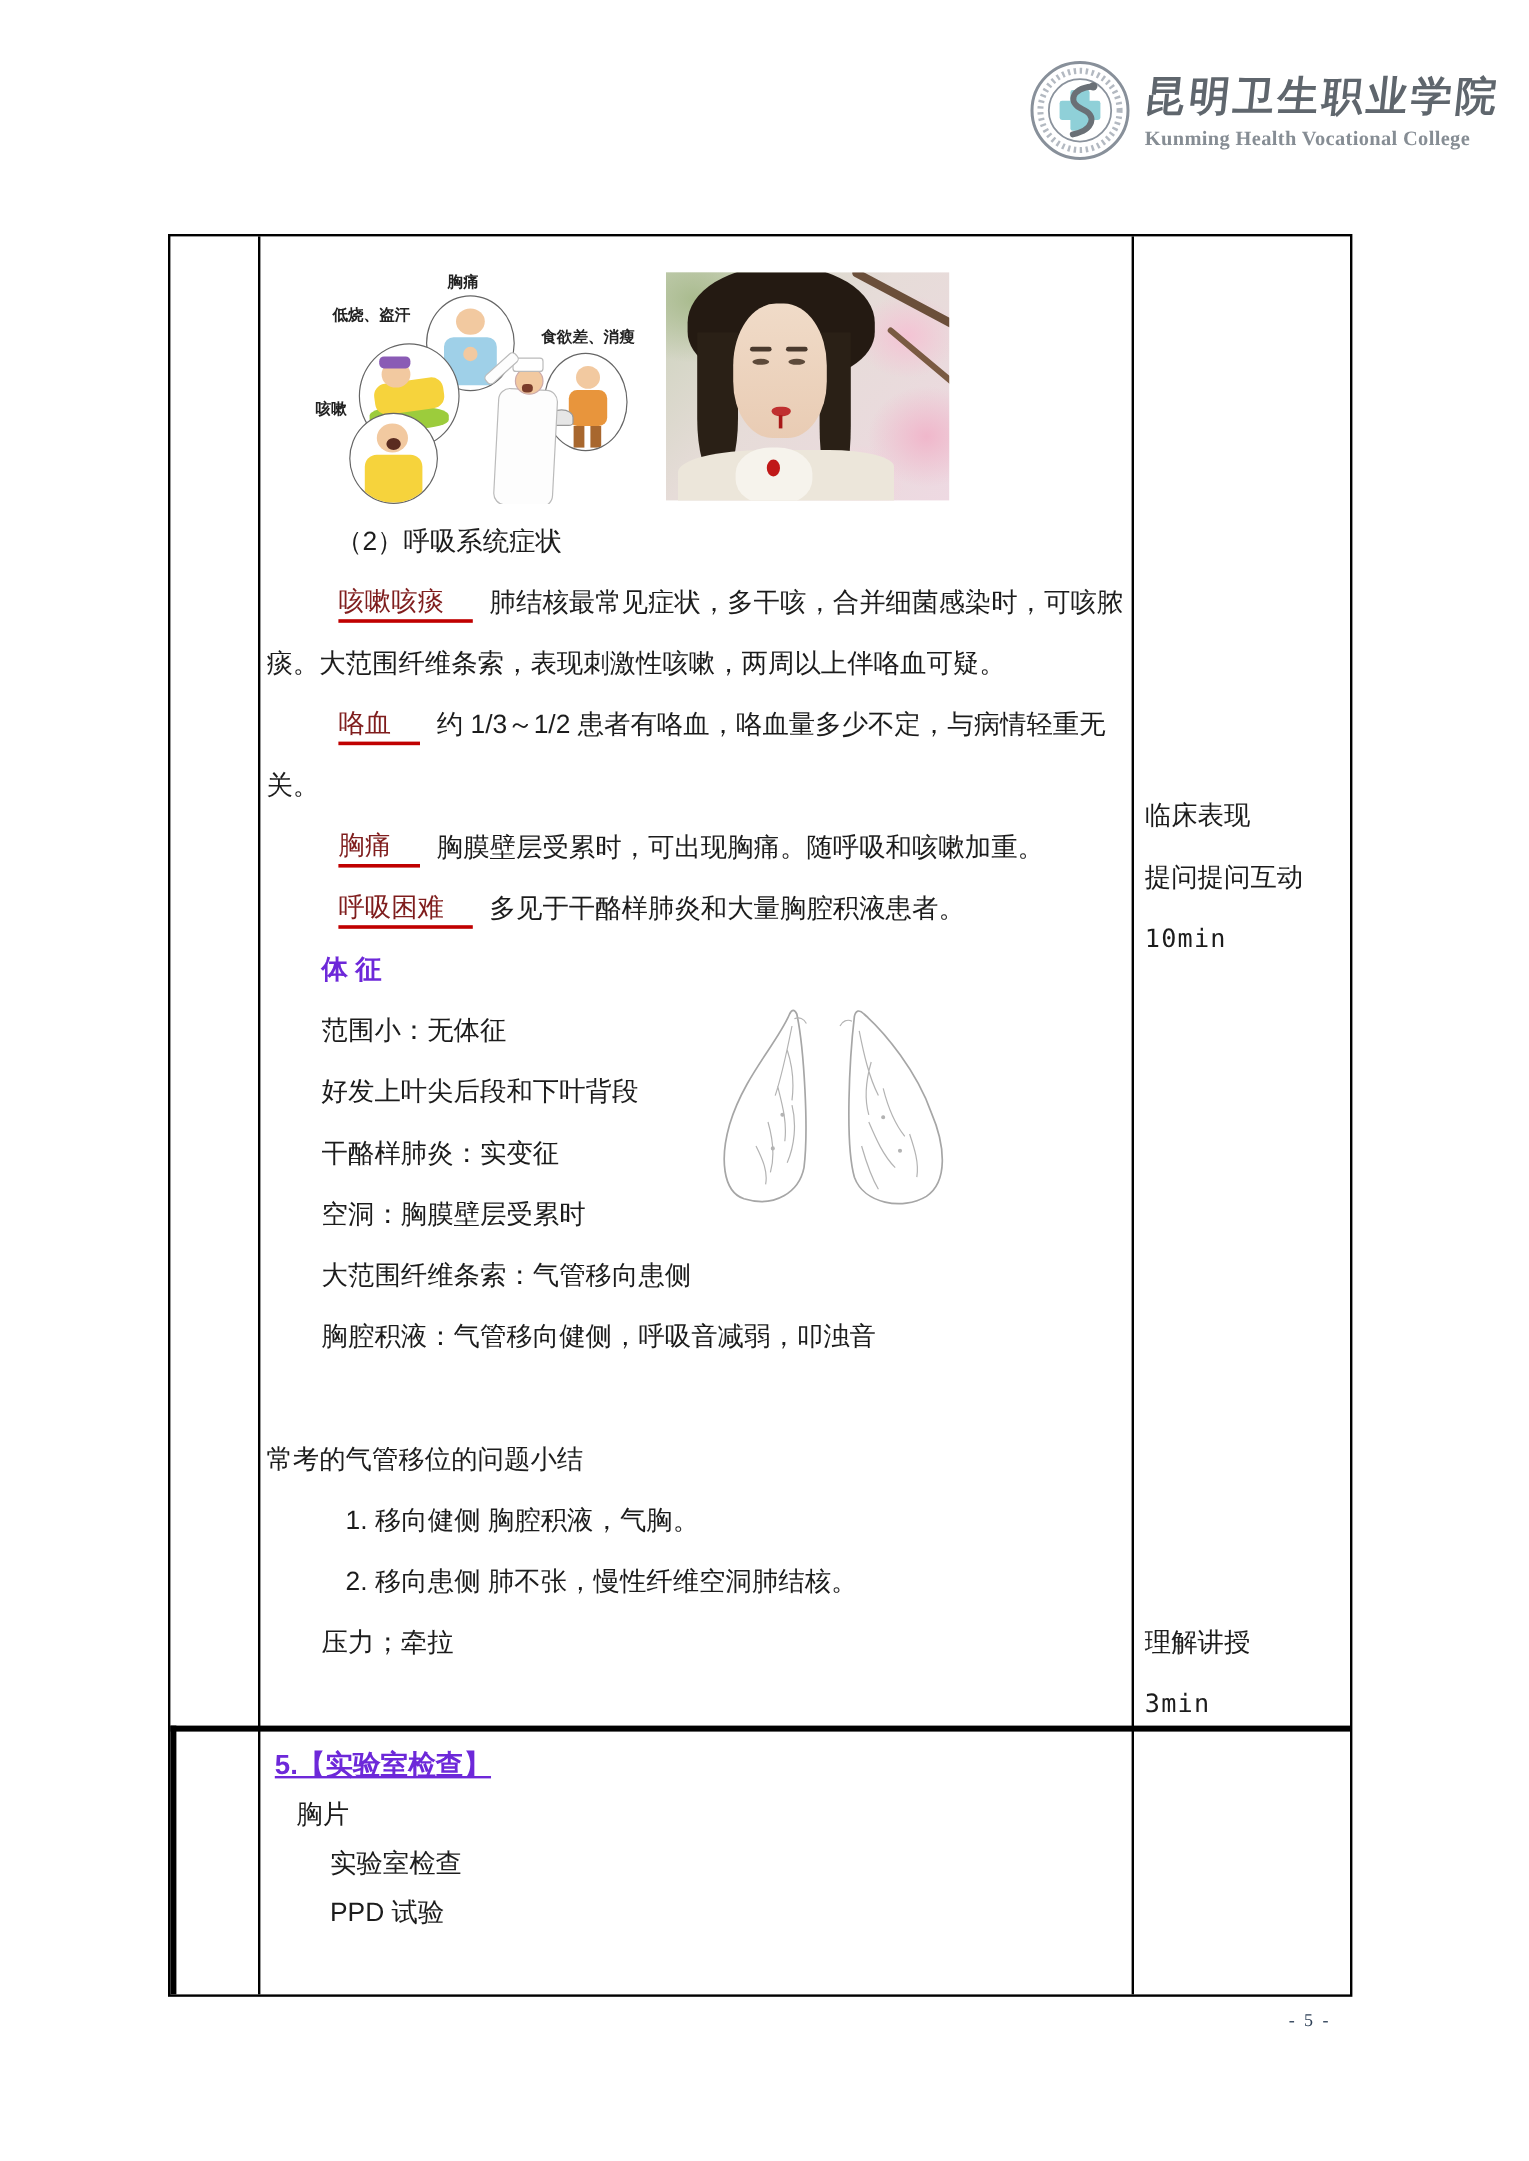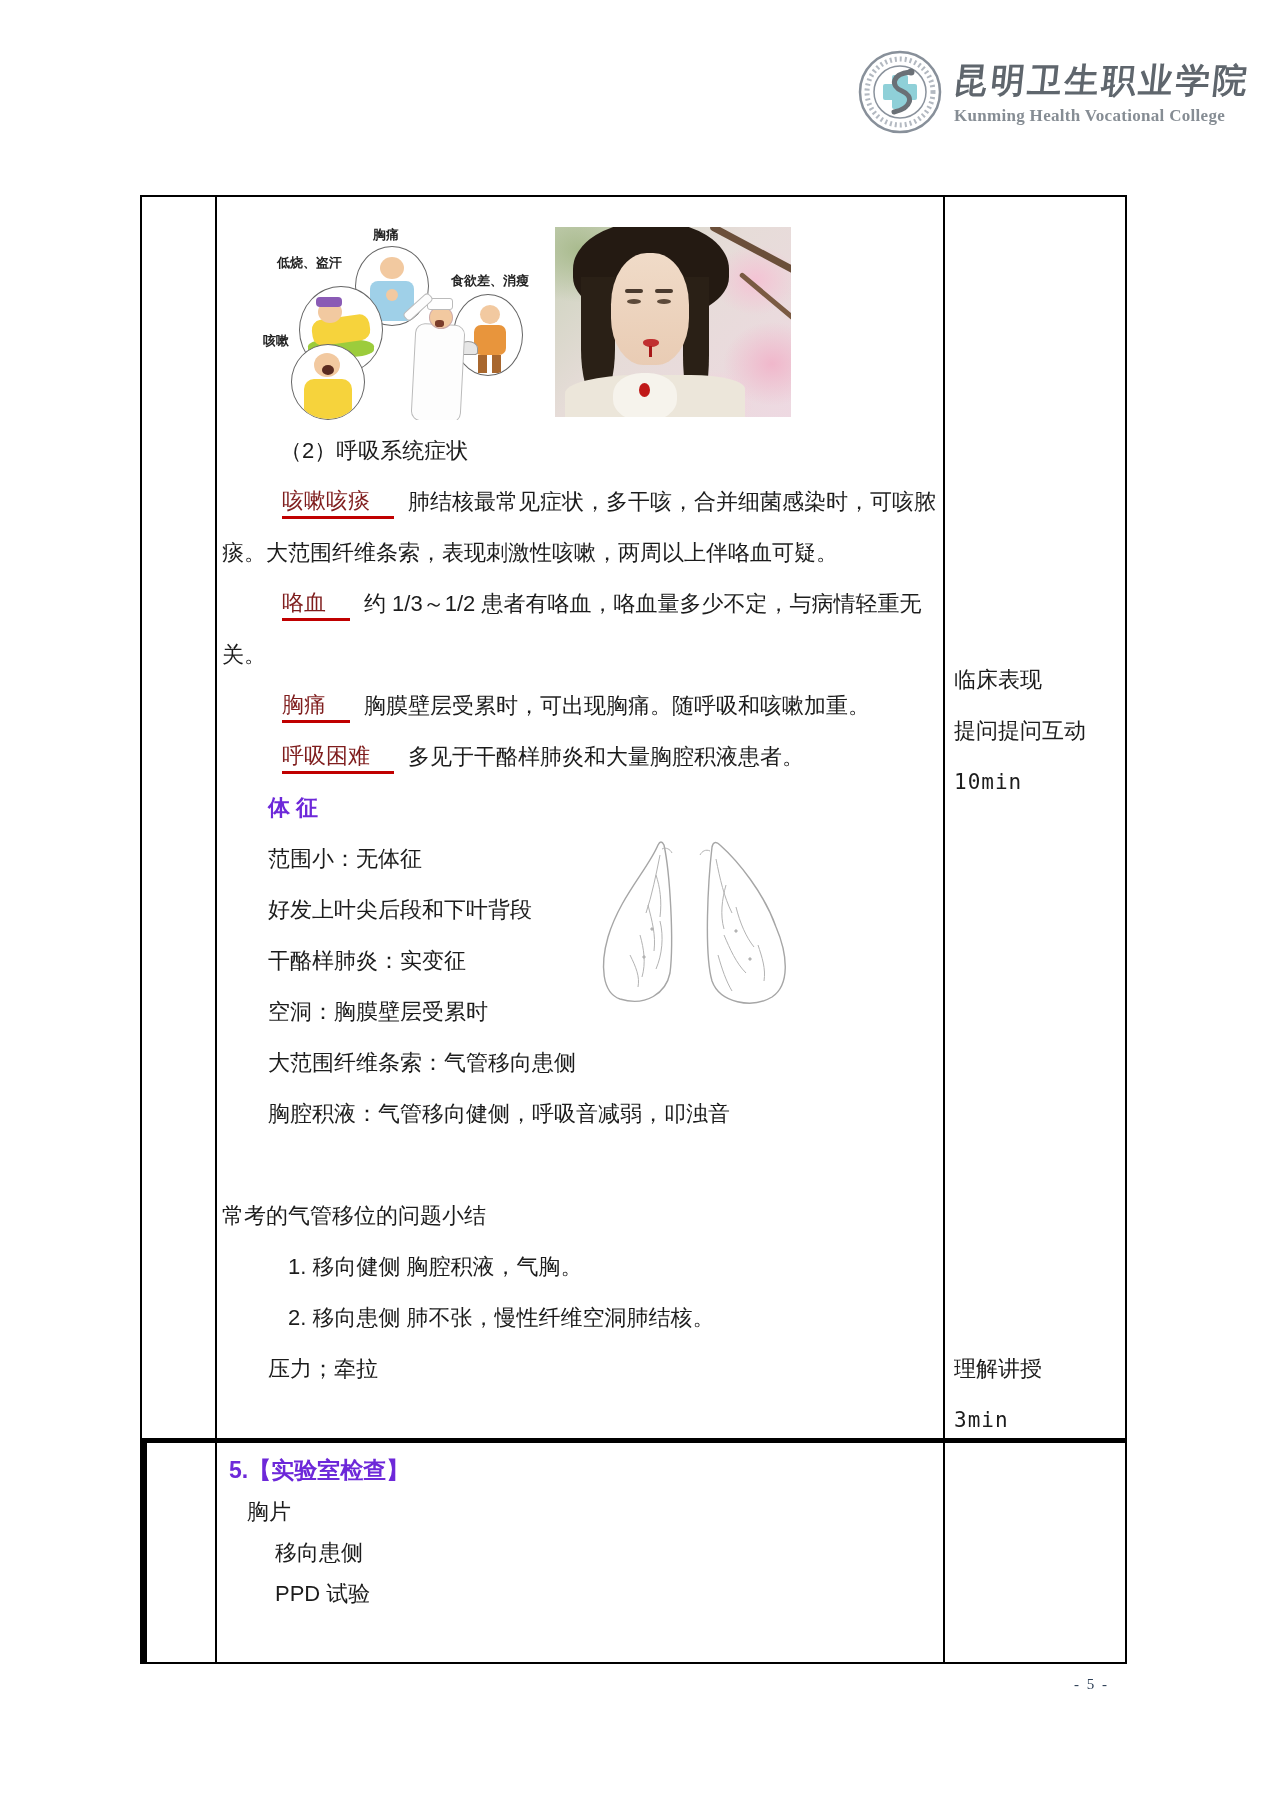--- a/index.html
+++ b/index.html
@@ -181,19 +181,19 @@
   <div class="tline ind66" style="top:1240px;">1. 移向健侧 胸腔积液，气胸。</div>
   <div class="tline ind66" style="top:1291px;">2. 移向患侧 肺不张，慢性纤维空洞肺结核。</div>
   <div class="tline ind46" style="top:1342px;">压力；牵拉</div>
 
   <div class="note" style="top:653px;">临床表现</div>
   <div class="note" style="top:704px;">提问提问互动</div>
   <div class="note mono" style="top:755px;">10min</div>
   <div class="note" style="top:1342px;">理解讲授</div>
   <div class="note mono" style="top:1393px;">3min</div>
 
-  <div class="lab bold" style="left:229px;top:1449px;font-size:23px;">5.【实验室检查】</div>
+  <div class="lab bold" style="left:229px;top:1449px;font-size:23px;text-decoration:underline;">5.【实验室检查】</div>
   <div class="lab" style="left:247px;top:1491px;">胸片</div>
-  <div class="lab" style="left:275px;top:1532px;">移向患侧</div>
+  <div class="lab" style="left:275px;top:1532px;">实验室检查</div>
   <div class="lab" style="left:275px;top:1573px;">PPD 试验</div>
 
   <div class="pageno">- 5 -</div>
 </div>
 
 </body></html>

